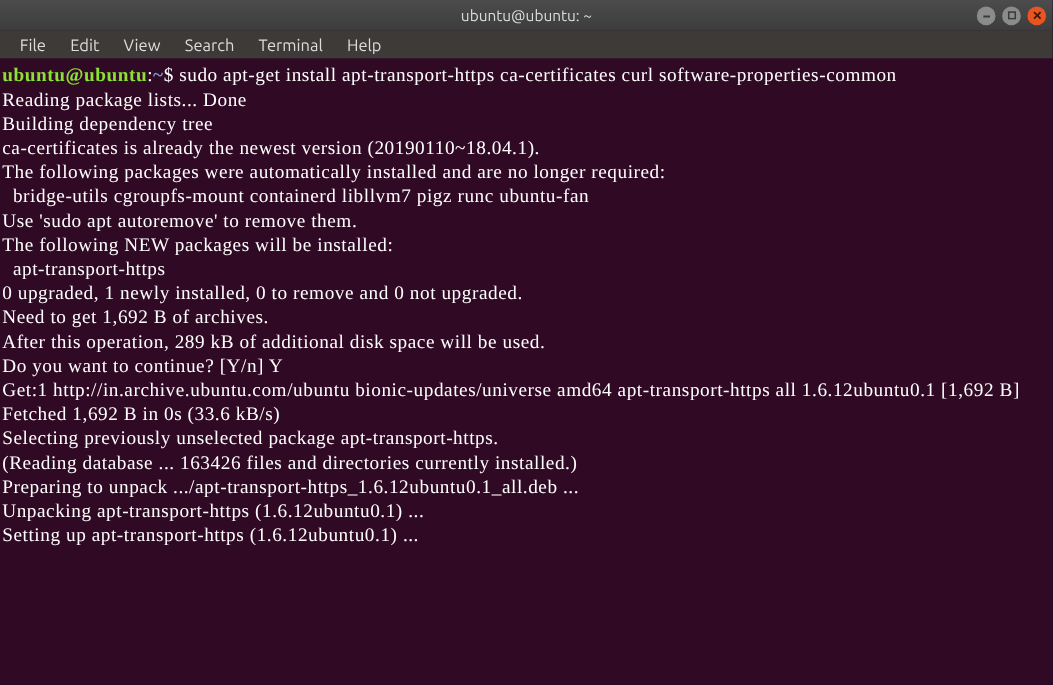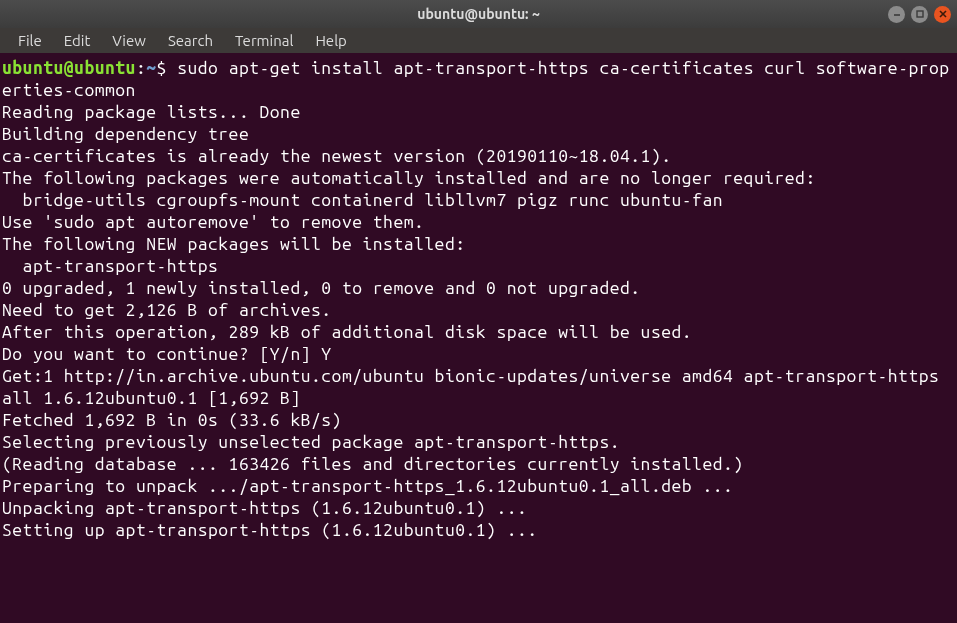--- a/index.html
+++ b/index.html
@@ -17,21 +17,21 @@
   height: 28px;
   background: linear-gradient(to bottom, #4c4c4c, #3c3c3c);
   display: flex;
   align-items: center;
   position: relative;
 }
 .titlebar-title {
   color: #dcdcdc;
   font-family: "Ubuntu", sans-serif;
   font-size: 14px;
-  font-weight: bold;
+  font-weight: normal;
   position: absolute;
   left: 50%;
   transform: translateX(-50%);
 }
 .window-controls {
   position: absolute;
   right: 6px;
   display: flex;
   gap: 6px;
 }
@@ -60,20 +60,21 @@
 }
 .menu-item {
   color: #dcdcdc;
   padding: 2px 10px;
   cursor: pointer;
 }
 .terminal {
   padding: 4px 2px;
   color: #ffffff;
   letter-spacing: 0.5px;
+  font-family: Liberation Serif, serif;
 }
 .prompt-user { color: #8ae234; font-weight: bold; }
 .prompt-path { color: #729fcf; font-weight: bold; }
 .prompt-sep { color: #ffffff; }
 .line { white-space: pre-wrap; word-break: break-all; }
 .annotation {
   position: absolute;
   pointer-events: none;
 }
 </style>
@@ -115,21 +116,21 @@
   <div class="line"><span class="prompt-user">ubuntu@ubuntu</span><span class="prompt-sep">:</span><span class="prompt-path">~</span><span class="prompt-sep">$ </span><span>sudo apt-get install apt-transport-https ca-certificates curl software-properties-common</span></div>
   <div class="line">Reading package lists... Done</div>
   <div class="line">Building dependency tree</div>
   <div class="line">ca-certificates is already the newest version (20190110~18.04.1).</div>
   <div class="line">The following packages were automatically installed and are no longer required:</div>
   <div class="line">  bridge-utils cgroupfs-mount containerd libllvm7 pigz runc ubuntu-fan</div>
   <div class="line">Use 'sudo apt autoremove' to remove them.</div>
   <div class="line">The following NEW packages will be installed:</div>
   <div class="line">  apt-transport-https</div>
   <div class="line">0 upgraded, 1 newly installed, 0 to remove and 0 not upgraded.</div>
-  <div class="line">Need to get 2,126 B of archives.</div>
+  <div class="line">Need to get 1,692 B of archives.</div>
   <div class="line">After this operation, 289 kB of additional disk space will be used.</div>
   <div class="line">Do you want to continue? [Y/n] Y</div>
   <div class="line">Get:1 http://in.archive.ubuntu.com/ubuntu bionic-updates/universe amd64 apt-transport-https all 1.6.12ubuntu0.1 [1,692 B]</div>
   <div class="line">Fetched 1,692 B in 0s (33.6 kB/s)</div>
   <div class="line">Selecting previously unselected package apt-transport-https.</div>
   <div class="line">(Reading database ... 163426 files and directories currently installed.)</div>
   <div class="line">Preparing to unpack .../apt-transport-https_1.6.12ubuntu0.1_all.deb ...</div>
   <div class="line">Unpacking apt-transport-https (1.6.12ubuntu0.1) ...</div>
   <div class="line">Setting up apt-transport-https (1.6.12ubuntu0.1) ...</div>
 </div>

